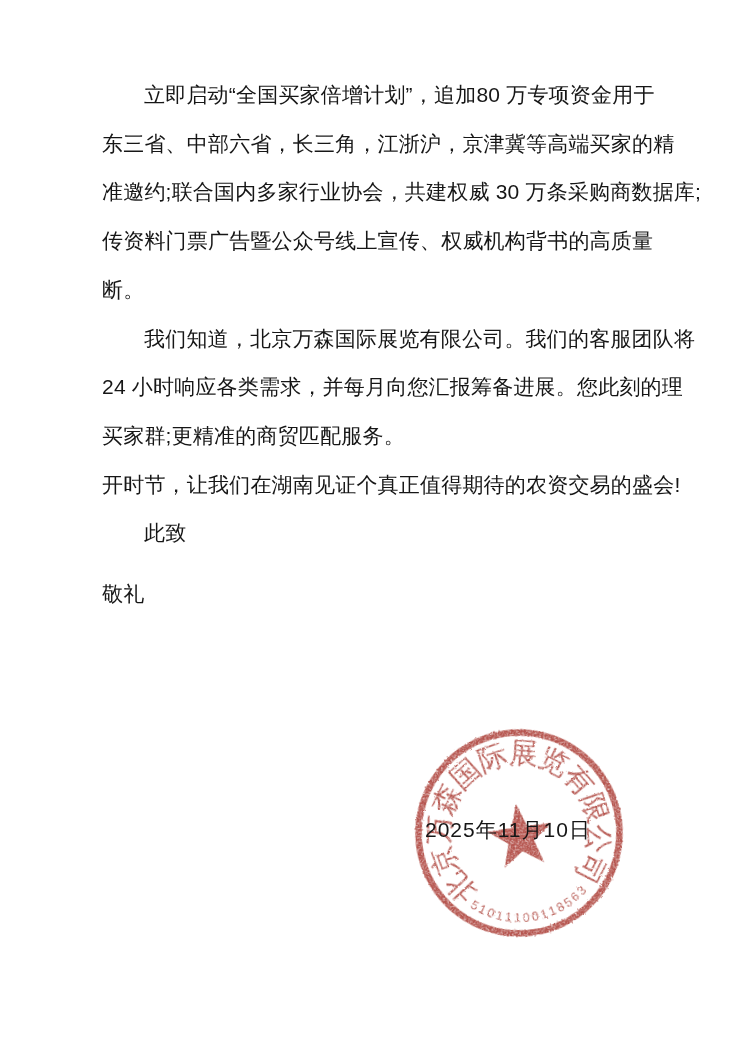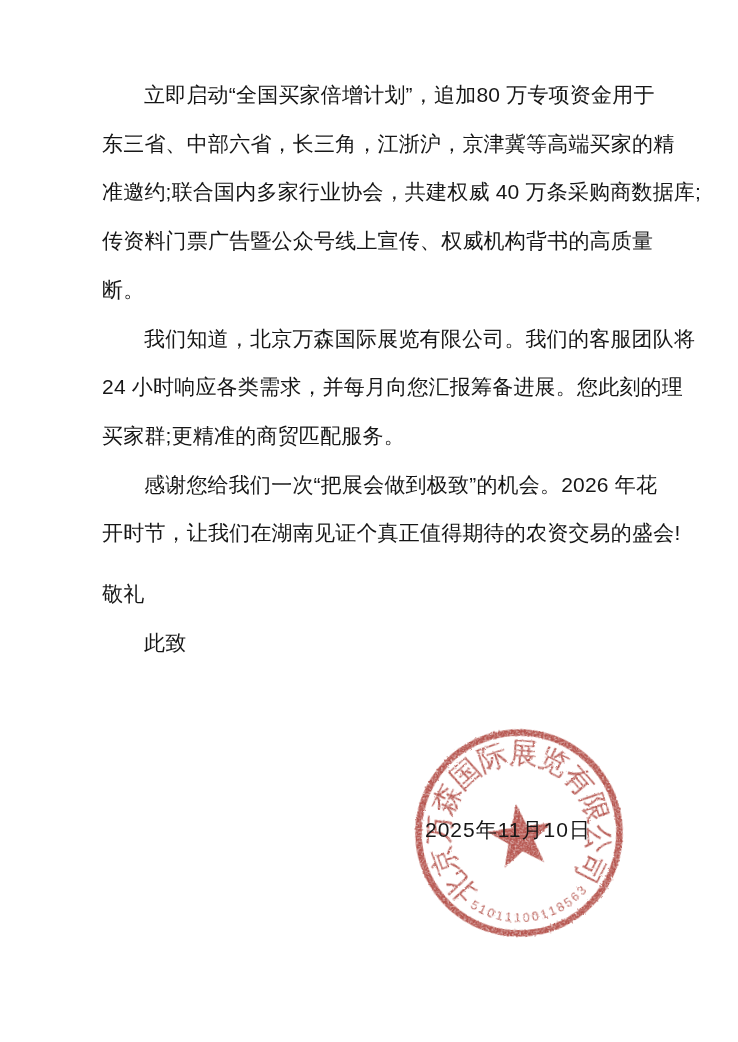--- a/index.html
+++ b/index.html
@@ -43,33 +43,32 @@
   .seal text{fill:currentColor;font-family:"Liberation Sans","DejaVu Sans",sans-serif;}
 </style>
 </head>
 <body>
 
 <div class="page">
 
   <div class="letter-body">
     <div class="line indent">立即启动“全国买家倍增计划”，追加80 万专项资金用于</div>
     <div class="line">东三省、中部六省，长三角，江浙沪，京津冀等高端买家的精</div>
-    <div class="line">准邀约;联合国内多家行业协会，共建权威 40 万条采购商数据库;</div>
+    <div class="line">准邀约;联合国内多家行业协会，共建权威 30 万条采购商数据库;</div>
     <div class="line">传资料门票广告暨公众号线上宣传、权威机构背书的高质量</div>
     <div class="line">断。</div>
 
     <div class="line indent">我们知道，北京万森国际展览有限公司。我们的客服团队将</div>
     <div class="line">24 小时响应各类需求，并每月向您汇报筹备进展。您此刻的理</div>
     <div class="line">买家群;更精准的商贸匹配服务。</div>
 
-    <div class="line indent">感谢您给我们一次“把展会做到极致”的机会。2026 年花</div>
     <div class="line">开时节，让我们在湖南见证个真正值得期待的农资交易的盛会!</div>
 
+    <div class="line indent">此致</div>
     <div class="line jingli">敬礼</div>
-    <div class="line indent">此致</div>
   </div>
 
   <svg class="seal" viewBox="0 0 230 230" width="230" height="230" xmlns="http://www.w3.org/2000/svg">
     <defs>
       <filter id="stamp" x="-20%" y="-20%" width="140%" height="140%">
         <feTurbulence type="fractalNoise" baseFrequency="0.55" numOctaves="2" seed="4" result="n"></feTurbulence>
         <feDisplacementMap in="SourceGraphic" in2="n" scale="2.5" result="d"></feDisplacementMap>
         <feColorMatrix in="n" type="luminanceToAlpha" result="a"></feColorMatrix>
         <feComponentTransfer in="a" result="m">
           <feFuncA type="linear" slope="2" intercept="-0.12"></feFuncA>

